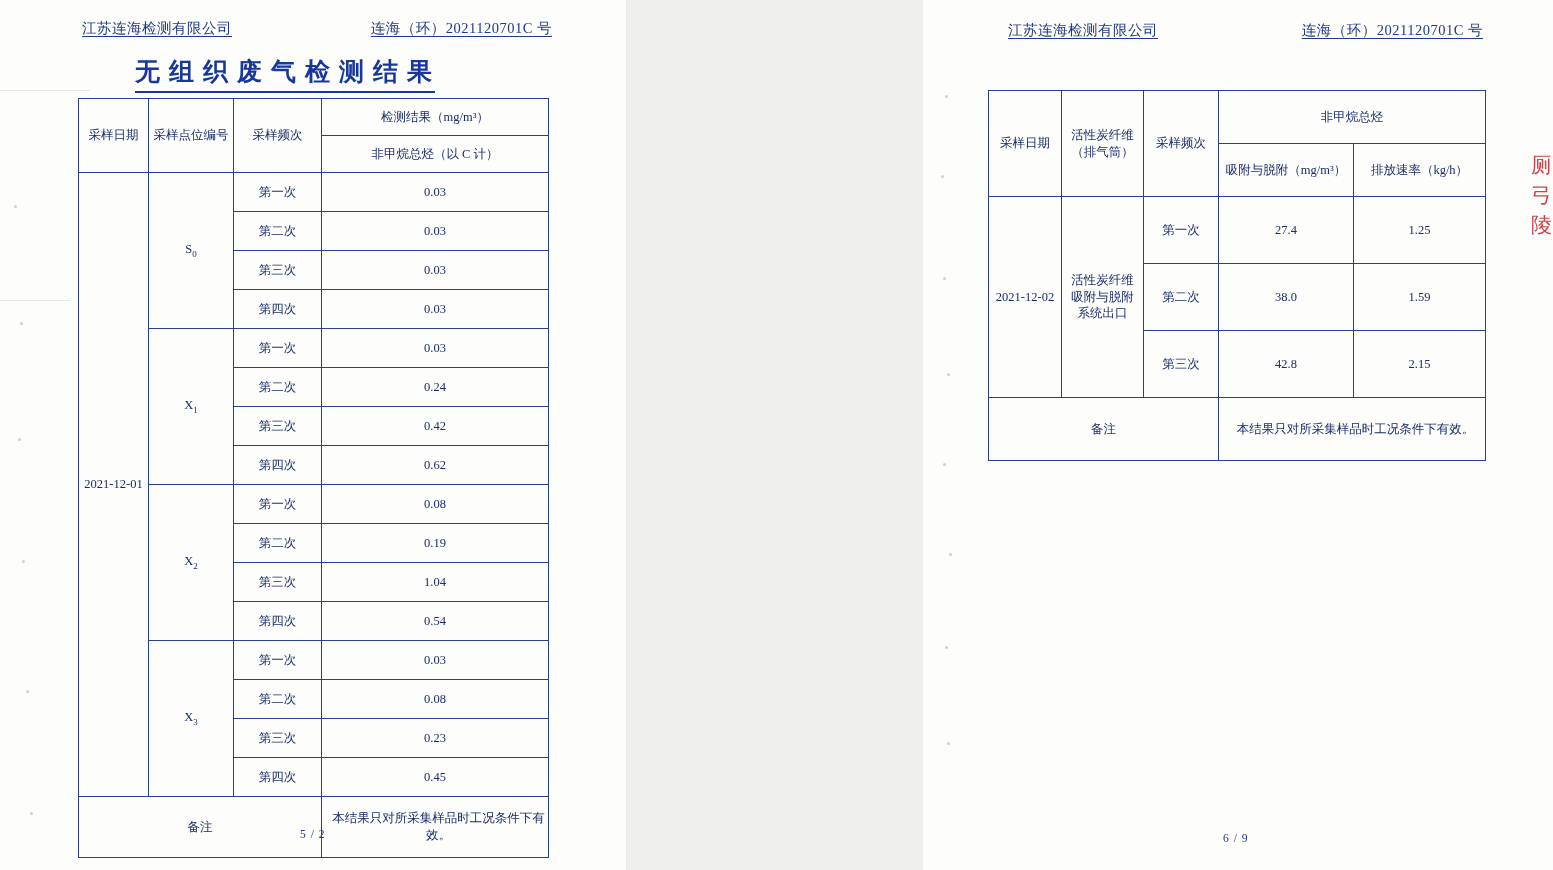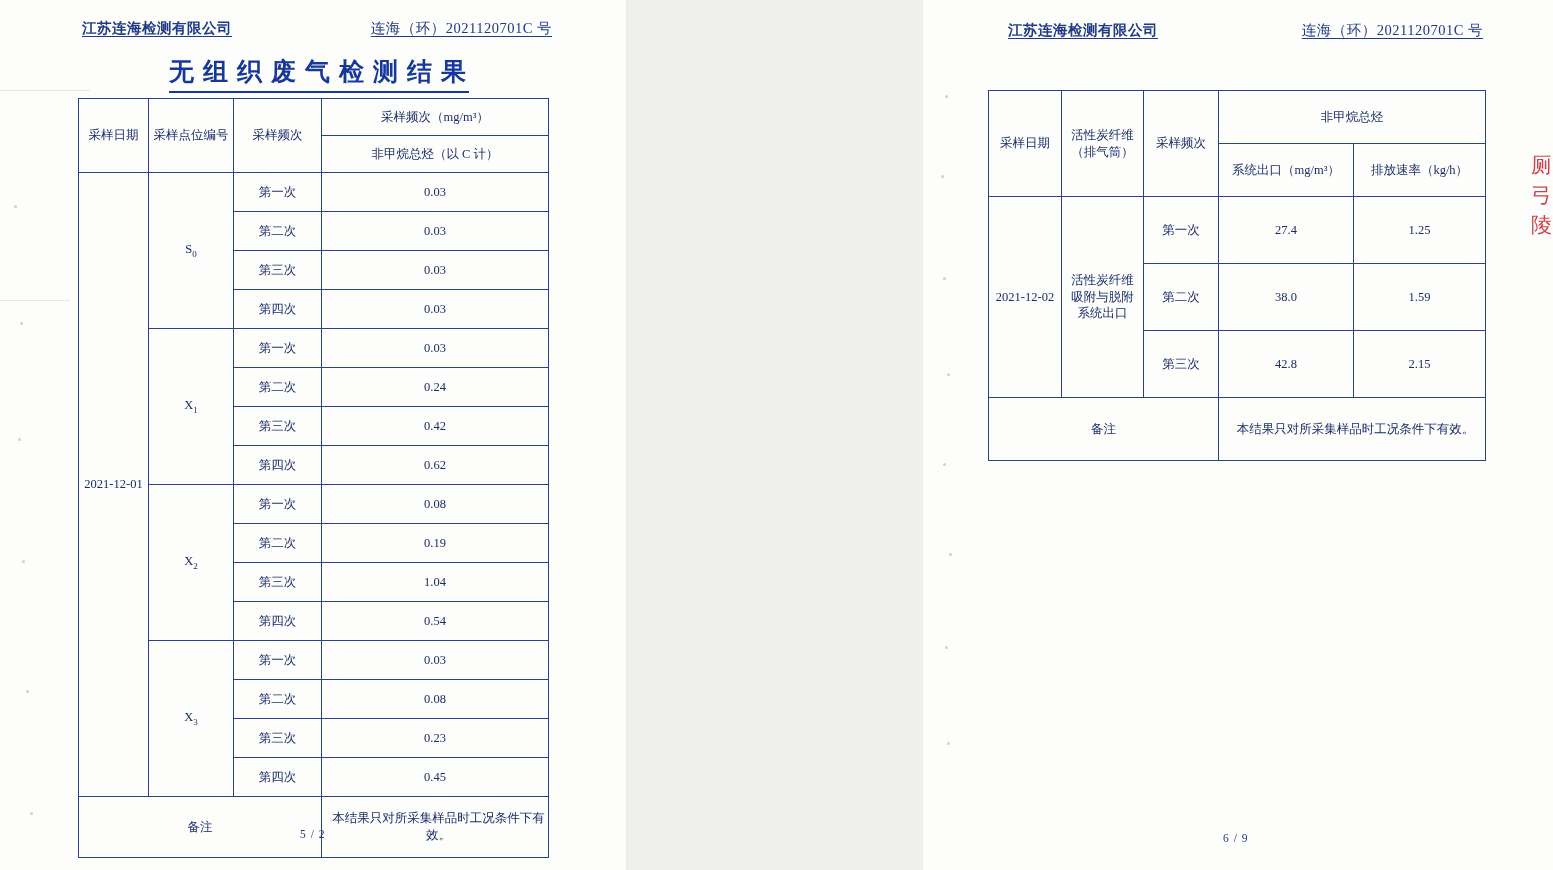--- a/index.html
+++ b/index.html
@@ -67,37 +67,35 @@
     display: flex;
     align-items: baseline;
     font-size: 14.5px;
     color: #1f3a86;
     letter-spacing: 0.5px;
   }
   .doc-header .company {
     text-decoration: underline;
     text-underline-offset: 3px;
     white-space: nowrap;
-    font-weight: bold;
   }
   .doc-header .reportno {
     text-decoration: underline;
     text-underline-offset: 3px;
     white-space: nowrap;
   }
 
   .doc-title {
     position: absolute;
     font-size: 25px;
     font-weight: bold;
     color: #17379b;
     letter-spacing: 9px;
     white-space: nowrap;
     text-align: center;
-    margin-left: 34px;
   }
   .doc-title::after {
     content: "";
     display: block;
     height: 2px;
     background: #17379b;
     margin-top: 3px;
   }
 
   
@@ -177,21 +175,21 @@
         <col style="width:70px">
         <col style="width:85px">
         <col style="width:88px">
         <col style="width:227px">
       </colgroup>
       <tbody>
         <tr>
           <td rowspan="2">采样日期</td>
           <td rowspan="2">采样点位编号</td>
           <td rowspan="2">采样频次</td>
-          <td style="height:32px">采样频次（mg/m³）</td>
+          <td style="height:32px">检测结果（mg/m³）</td>
         </tr>
         <tr>
           <td style="height:32px">非甲烷总烃（以 C 计）</td>
         </tr>
 
         <tr>
           <td rowspan="16">2021-12-01</td>
           <td rowspan="4">S<span class="sub">0</span></td>
           <td style="height:34px">第一次</td>
           <td>0.03</td>
@@ -305,21 +303,21 @@
         <tr>
           <td rowspan="2">采样日期</td>
           <td rowspan="2">
             <span>活性炭纤维</span><br>
             <span>（排气筒）</span>
           </td>
           <td rowspan="2">采样频次</td>
           <td colspan="2" style="height:48px">非甲烷总烃</td>
         </tr>
         <tr>
-          <td style="height:48px">系统出口（mg/m³）</td>
+          <td style="height:48px">吸附与脱附（mg/m³）</td>
           <td>排放速率（kg/h）</td>
         </tr>
 
         <tr>
           <td rowspan="3">2021-12-02</td>
           <td rowspan="3">
             <span>活性炭纤维</span><br>
             <span>吸附与脱附</span><br>
             <span>系统出口</span>
           </td>

